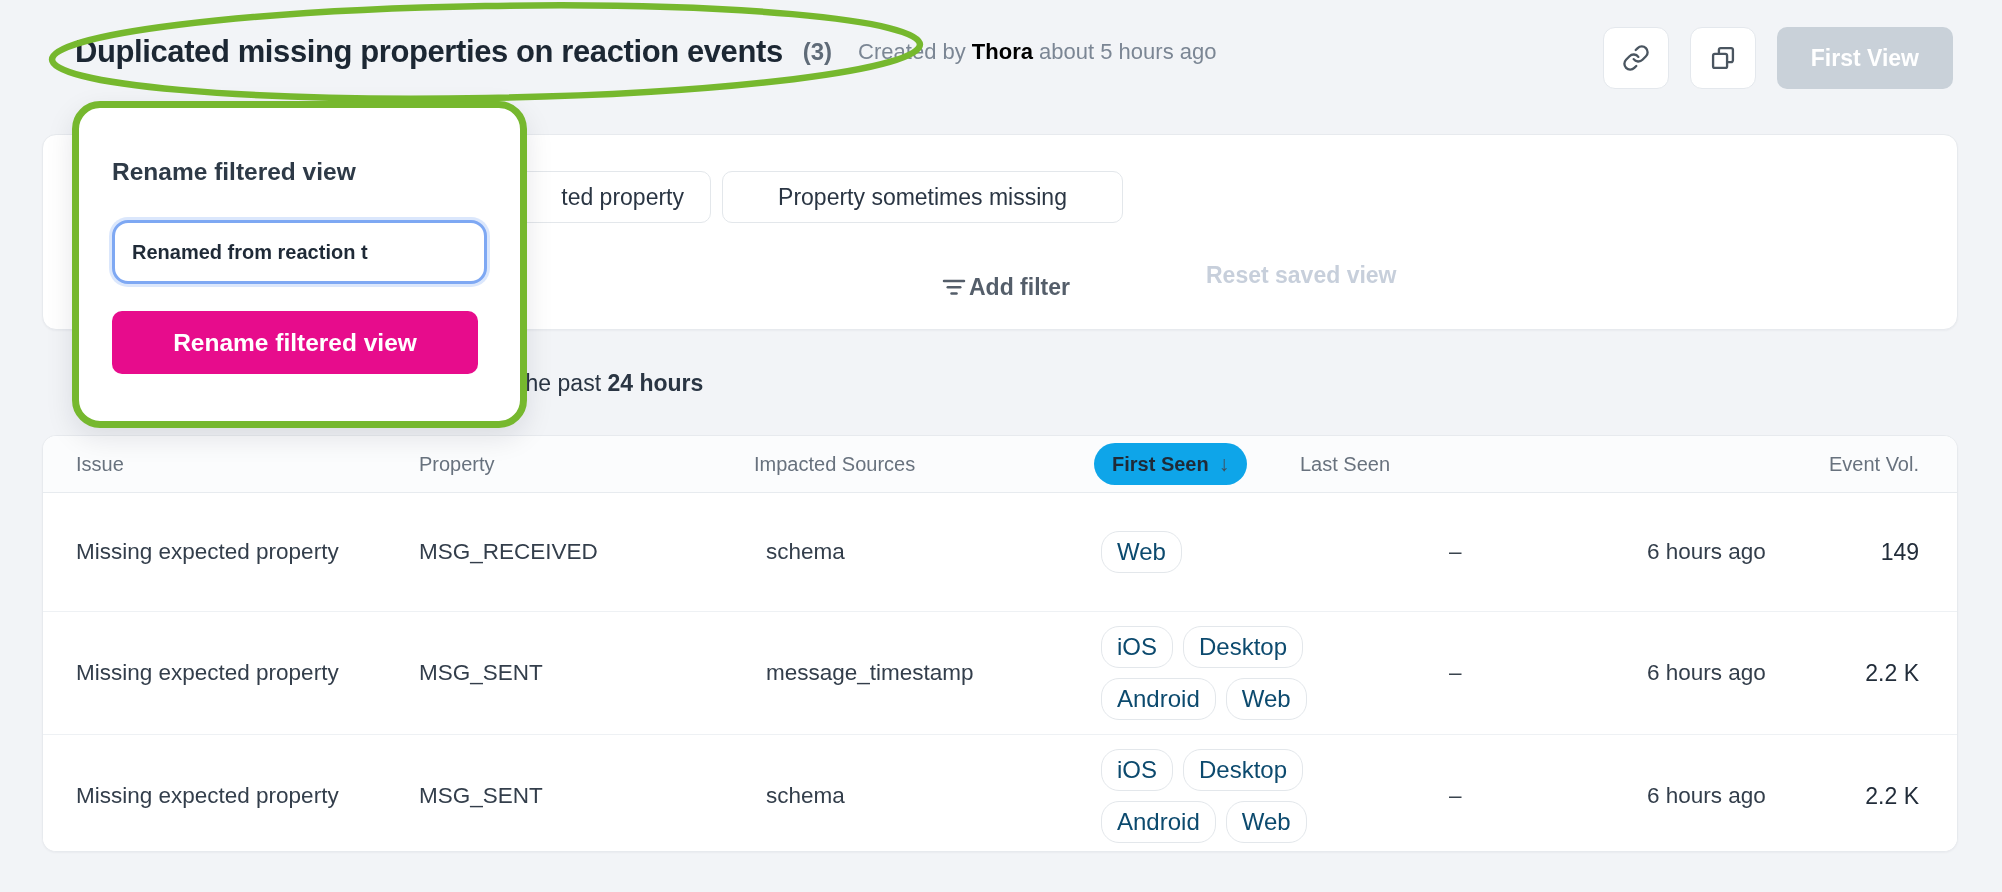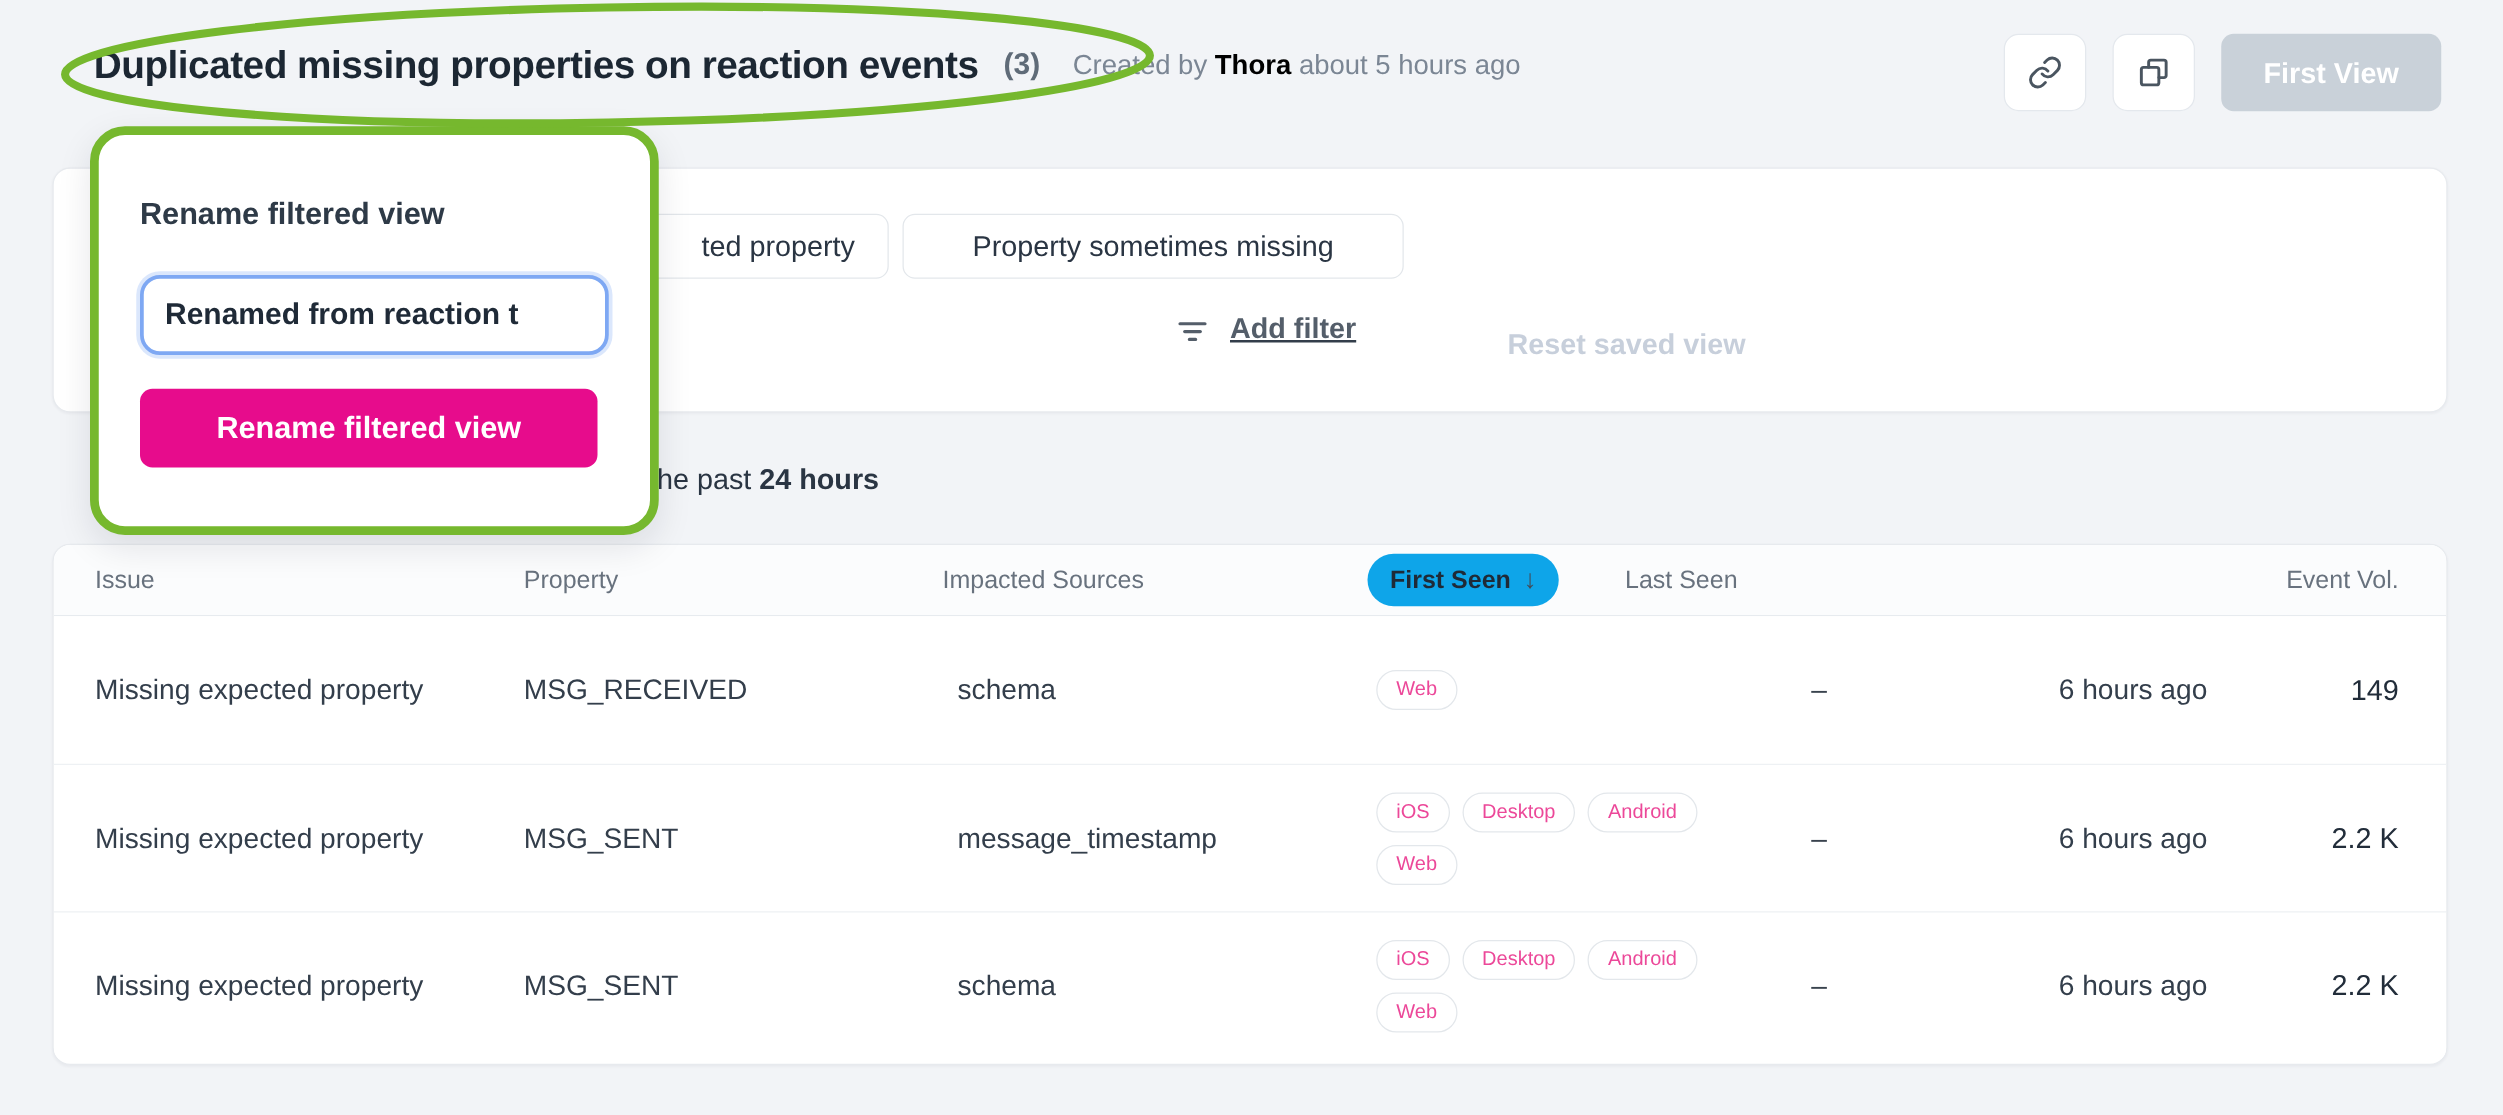--- a/index.html
+++ b/index.html
@@ -47,21 +47,21 @@
     position:absolute; top:114px; height:52px; border-radius:10px;
     display:flex; align-items:center; color:#fff; font-size:22px; cursor:pointer;
   }
   .chip .x { font-size:24px; font-weight:400; color:#fff; line-height:1; cursor:pointer; }
   .chip.c1 { left:258px; width:295px; justify-content:flex-end; gap:30px; padding-right:24px; }
   .chip.c2 { left:559px; width:318px; justify-content:space-between; padding:0 22px; }
   .chip .lbl { font-weight:700; }
 
   .addfilter {
     position:absolute; left:896px; top:114px; height:52px;
-    display:flex; align-items:flex-start; gap:15px; cursor:pointer;text-decoration:underline;
+    display:flex; align-items:flex-end; cursor:pointer;
   }
   .addfilter span { font-size:23px; font-weight:600; color:#545e6a; }
   .resetview {
     position:absolute; left:1163px; top:114px; height:52px; display:flex; align-items:center;
     font-size:23px; font-weight:600; color:#c7cfdb; cursor:default;
   }
 
   
   .summary { position:absolute; left:500px; top:370px; font-size:23px; color:#2a3543; }
   .summary b { font-weight:700; }
@@ -79,38 +79,38 @@
   .col-vol { flex:1; text-align:right; padding-right:38px; }
   .sort-pill {
     display:inline-flex; align-items:center; gap:10px; background:#0ea5e9; border-radius:999px;
     padding:9px 18px; font-size:20px; font-weight:700; color:#1f2a37; cursor:pointer;
   }
   .sort-pill .arr { font-weight:400; color:#424c58; font-size:21px; }
   .drow { min-height:118px; font-size:22.5px; color:#333e4b; border-top:1px solid #eef1f4; cursor:pointer; background:#fff; }
   .drow:first-of-type { border-top:none; }
   .src-wrap { display:flex; flex-wrap:wrap; gap:10px; align-items:center; padding:14px 24px 14px 0; }
   .pill {
-    border:1px solid #e3e7eb; border-radius:18px; padding:6px 15px; font-size:16px;
-    color:#ec4899; background:#fff; white-space:nowrap;
+    border:1px solid #e3e7eb; border-radius:18px; padding:6px 15px; font-size:24px;
+    color:#0c4a6e; background:#fff; white-space:nowrap;
   }
   .dash { color:#39434e; padding-left:8px; }
   .vol { font-size:23px; color:#222d3a; }
 
   
   .popup {
     position:absolute; left:72px; top:101px; width:455px; height:327px;
     background:#fff; border:7px solid #76b82e; border-radius:28px;
     box-shadow:0 10px 28px rgba(16,24,40,.10); z-index:20;
     padding:50px 33px 0;
   }
   .popup-title { font-size:24.5px; font-weight:700; color:#2e3a47; }
   .popup-input {
     margin-top:34px; width:375px; height:64px; border:3px solid #7ea8f3; border-radius:16px;
     box-shadow:0 0 0 3px rgba(126,168,243,.28);
-    font-family:inherit; font-size:24px; font-weight:600; color:#1f2a37; padding:0 17px;
+    font-family:inherit; font-size:20px; font-weight:600; color:#1f2a37; padding:0 17px;
     outline:none; background:#fff;
   }
   .popup-btn {
     margin-top:27px; width:366px; height:63px; background:#e70c8c; border:none; border-radius:10px;
     color:#fff; font-size:24.5px; font-weight:700; font-family:inherit; cursor:pointer;
   }
 
   
   .overlay { position:absolute; left:0; top:0; width:2002px; height:892px; pointer-events:none; z-index:50; }
 </style>

